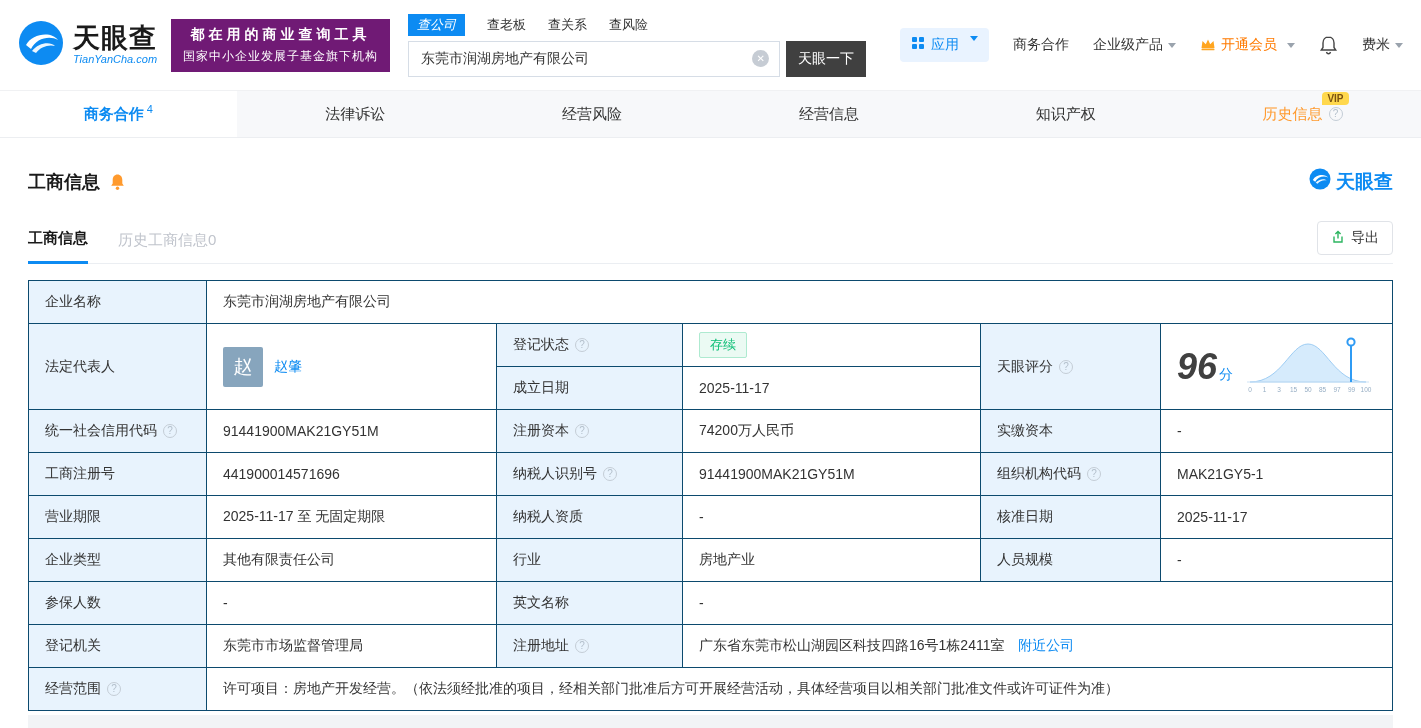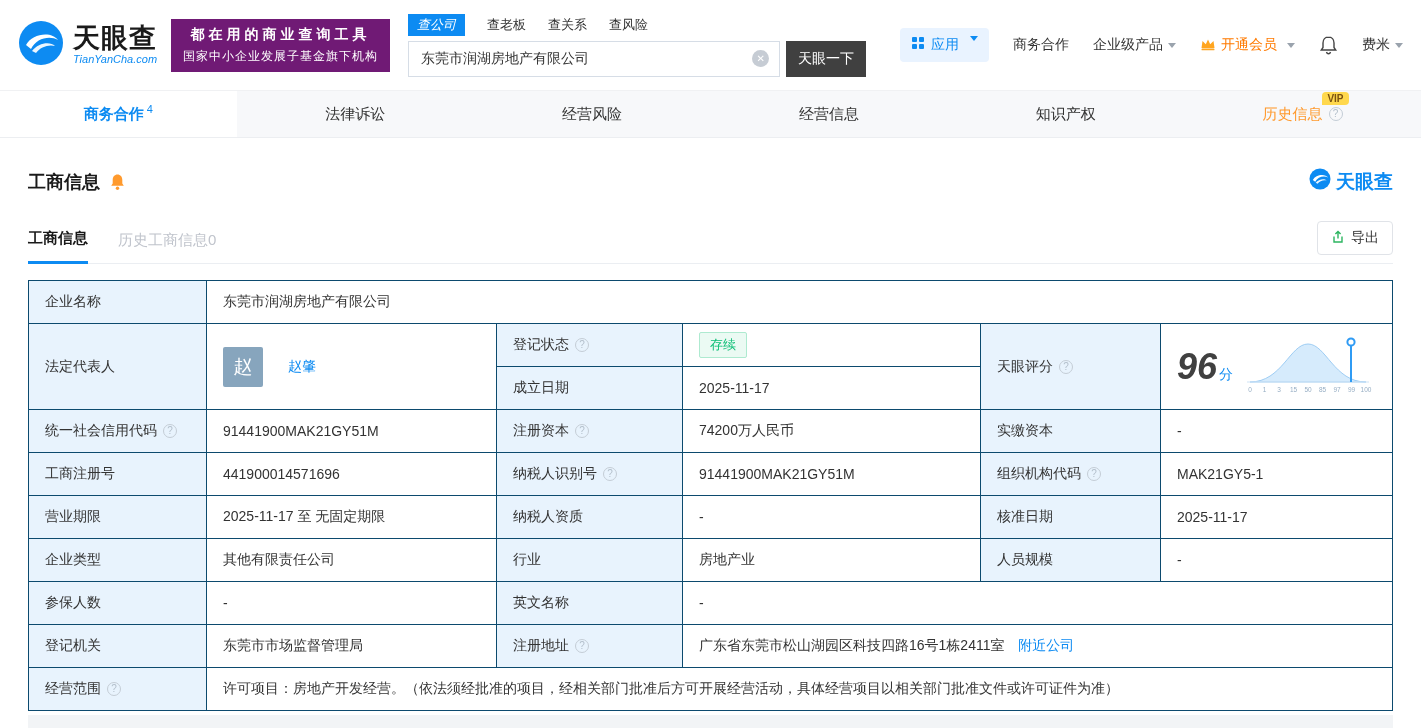--- a/index.html
+++ b/index.html
@@ -53,21 +53,21 @@
   .subtab.active { font-weight:bold; border-bottom:3px solid #0d8bf2; margin-bottom:-1px; }
   .subtab.inactive { color:#c0c4cc; }
   .export-btn { margin-left:auto; margin-bottom:8px; background:#fff; border:1px solid #e0e3e8; border-radius:4px; padding:7px 13px; display:flex; align-items:center; gap:6px; font-size:14px; color:#333; cursor:pointer; font-family:inherit; }
   
   .info-table { width:100%; border-collapse:collapse; margin-top:16px; table-layout:fixed; }
   .info-table td { border:1px solid #0c4a6e; font-size:14px; padding:0 16px; height:43px; color:#333; word-break:break-all; }
   .info-table td.lbl { background:#e8f3fd; color:#333; }
   .lbl-inner { display:flex; align-items:center; }
   .rep-cell { display:flex; align-items:center; gap:11px; }
   .avatar { width:40px; height:40px; background:#87a5bd; color:#fff; font-size:19px; display:flex; align-items:center; justify-content:center; border-radius:2px; cursor:pointer; flex:0 0 auto; }
-  .link { color:#0d8bf2; text-decoration:none; cursor:pointer;margin-left:14px; }
+  .link { color:#0d8bf2; text-decoration:none; cursor:pointer; }
   .status-badge { display:inline-block; color:#0fbf77; background:#ebfaf3; border:1px solid #aeead0; padding:3px 10px; font-size:13px; border-radius:2px;text-align:right; }
   .score-cell-inner { display:flex; align-items:center; justify-content:space-between; padding:2px 2px 2px 0; }
   .score-num { font-size:36px; font-weight:bold; font-style:italic; color:#404040; line-height:1; }
   .score-unit { font-size:14px; color:#0d8bf2; margin-left:2px; font-style:normal; font-weight:normal; }
   .addr-link { margin-left:10px; white-space:nowrap; }
   .footer-strip { height:14px; background:#f2f4f6; margin-top:4px; }
 </style>
 </head>
 <body>
 

